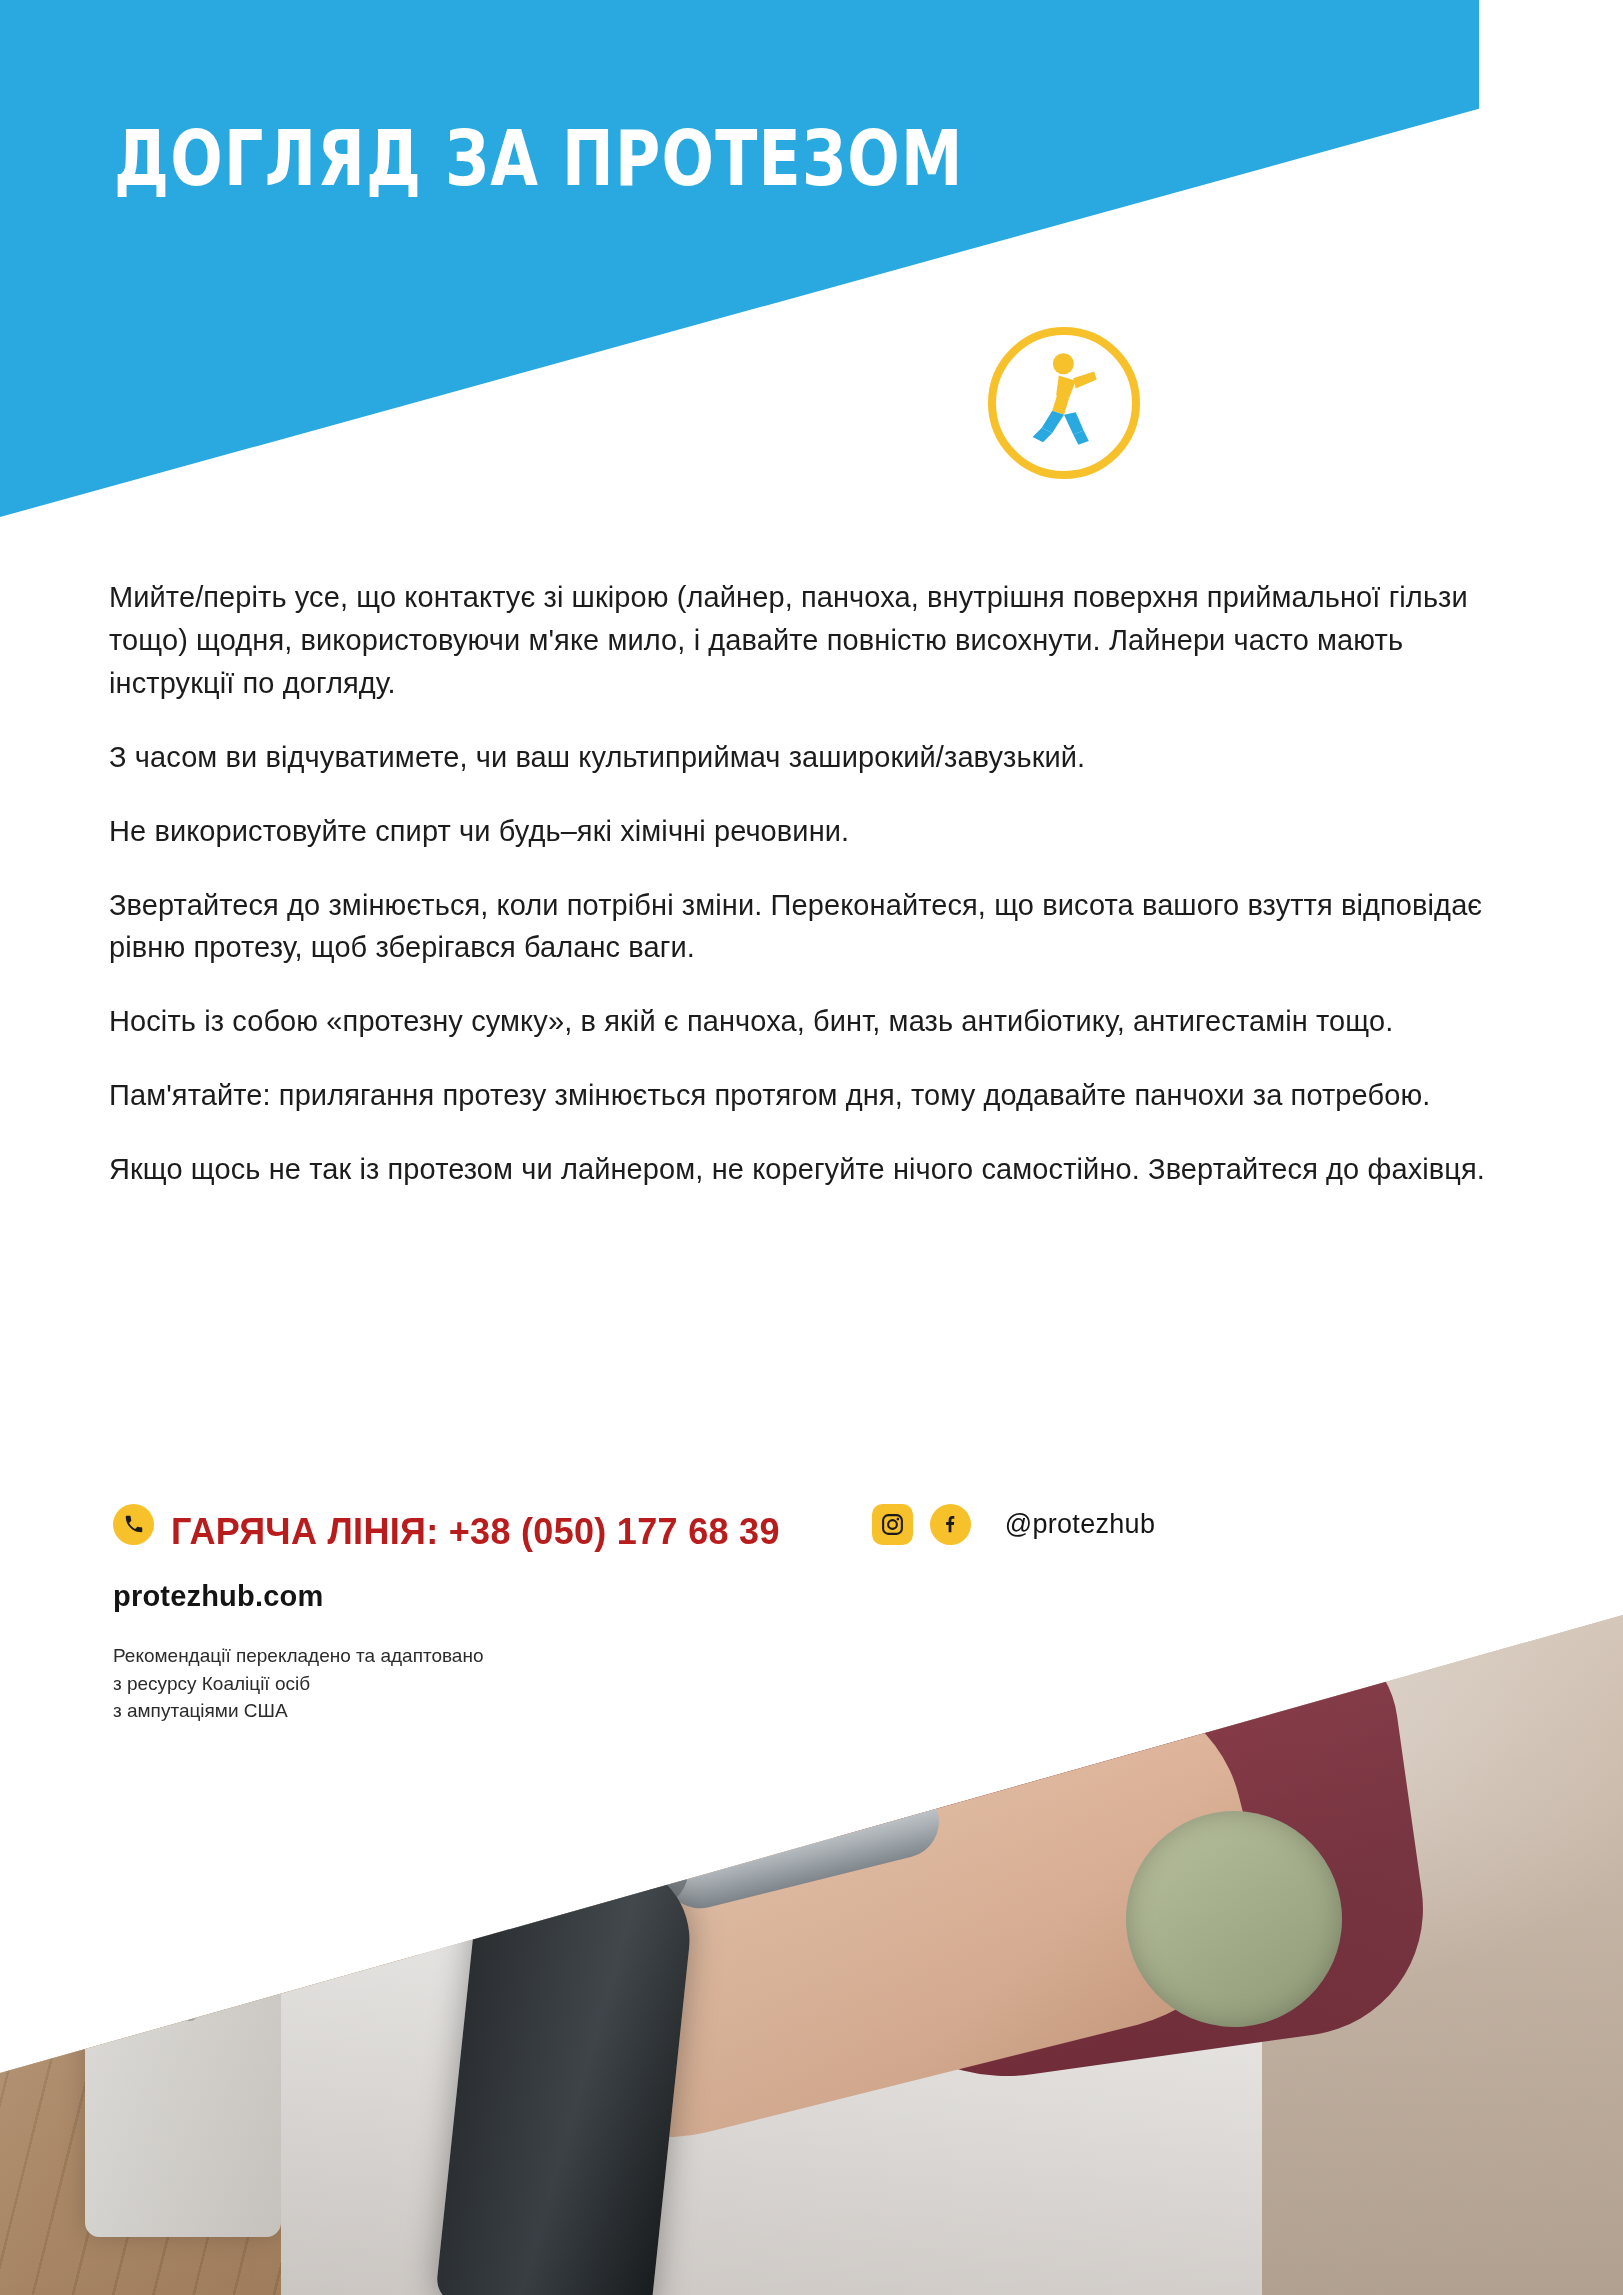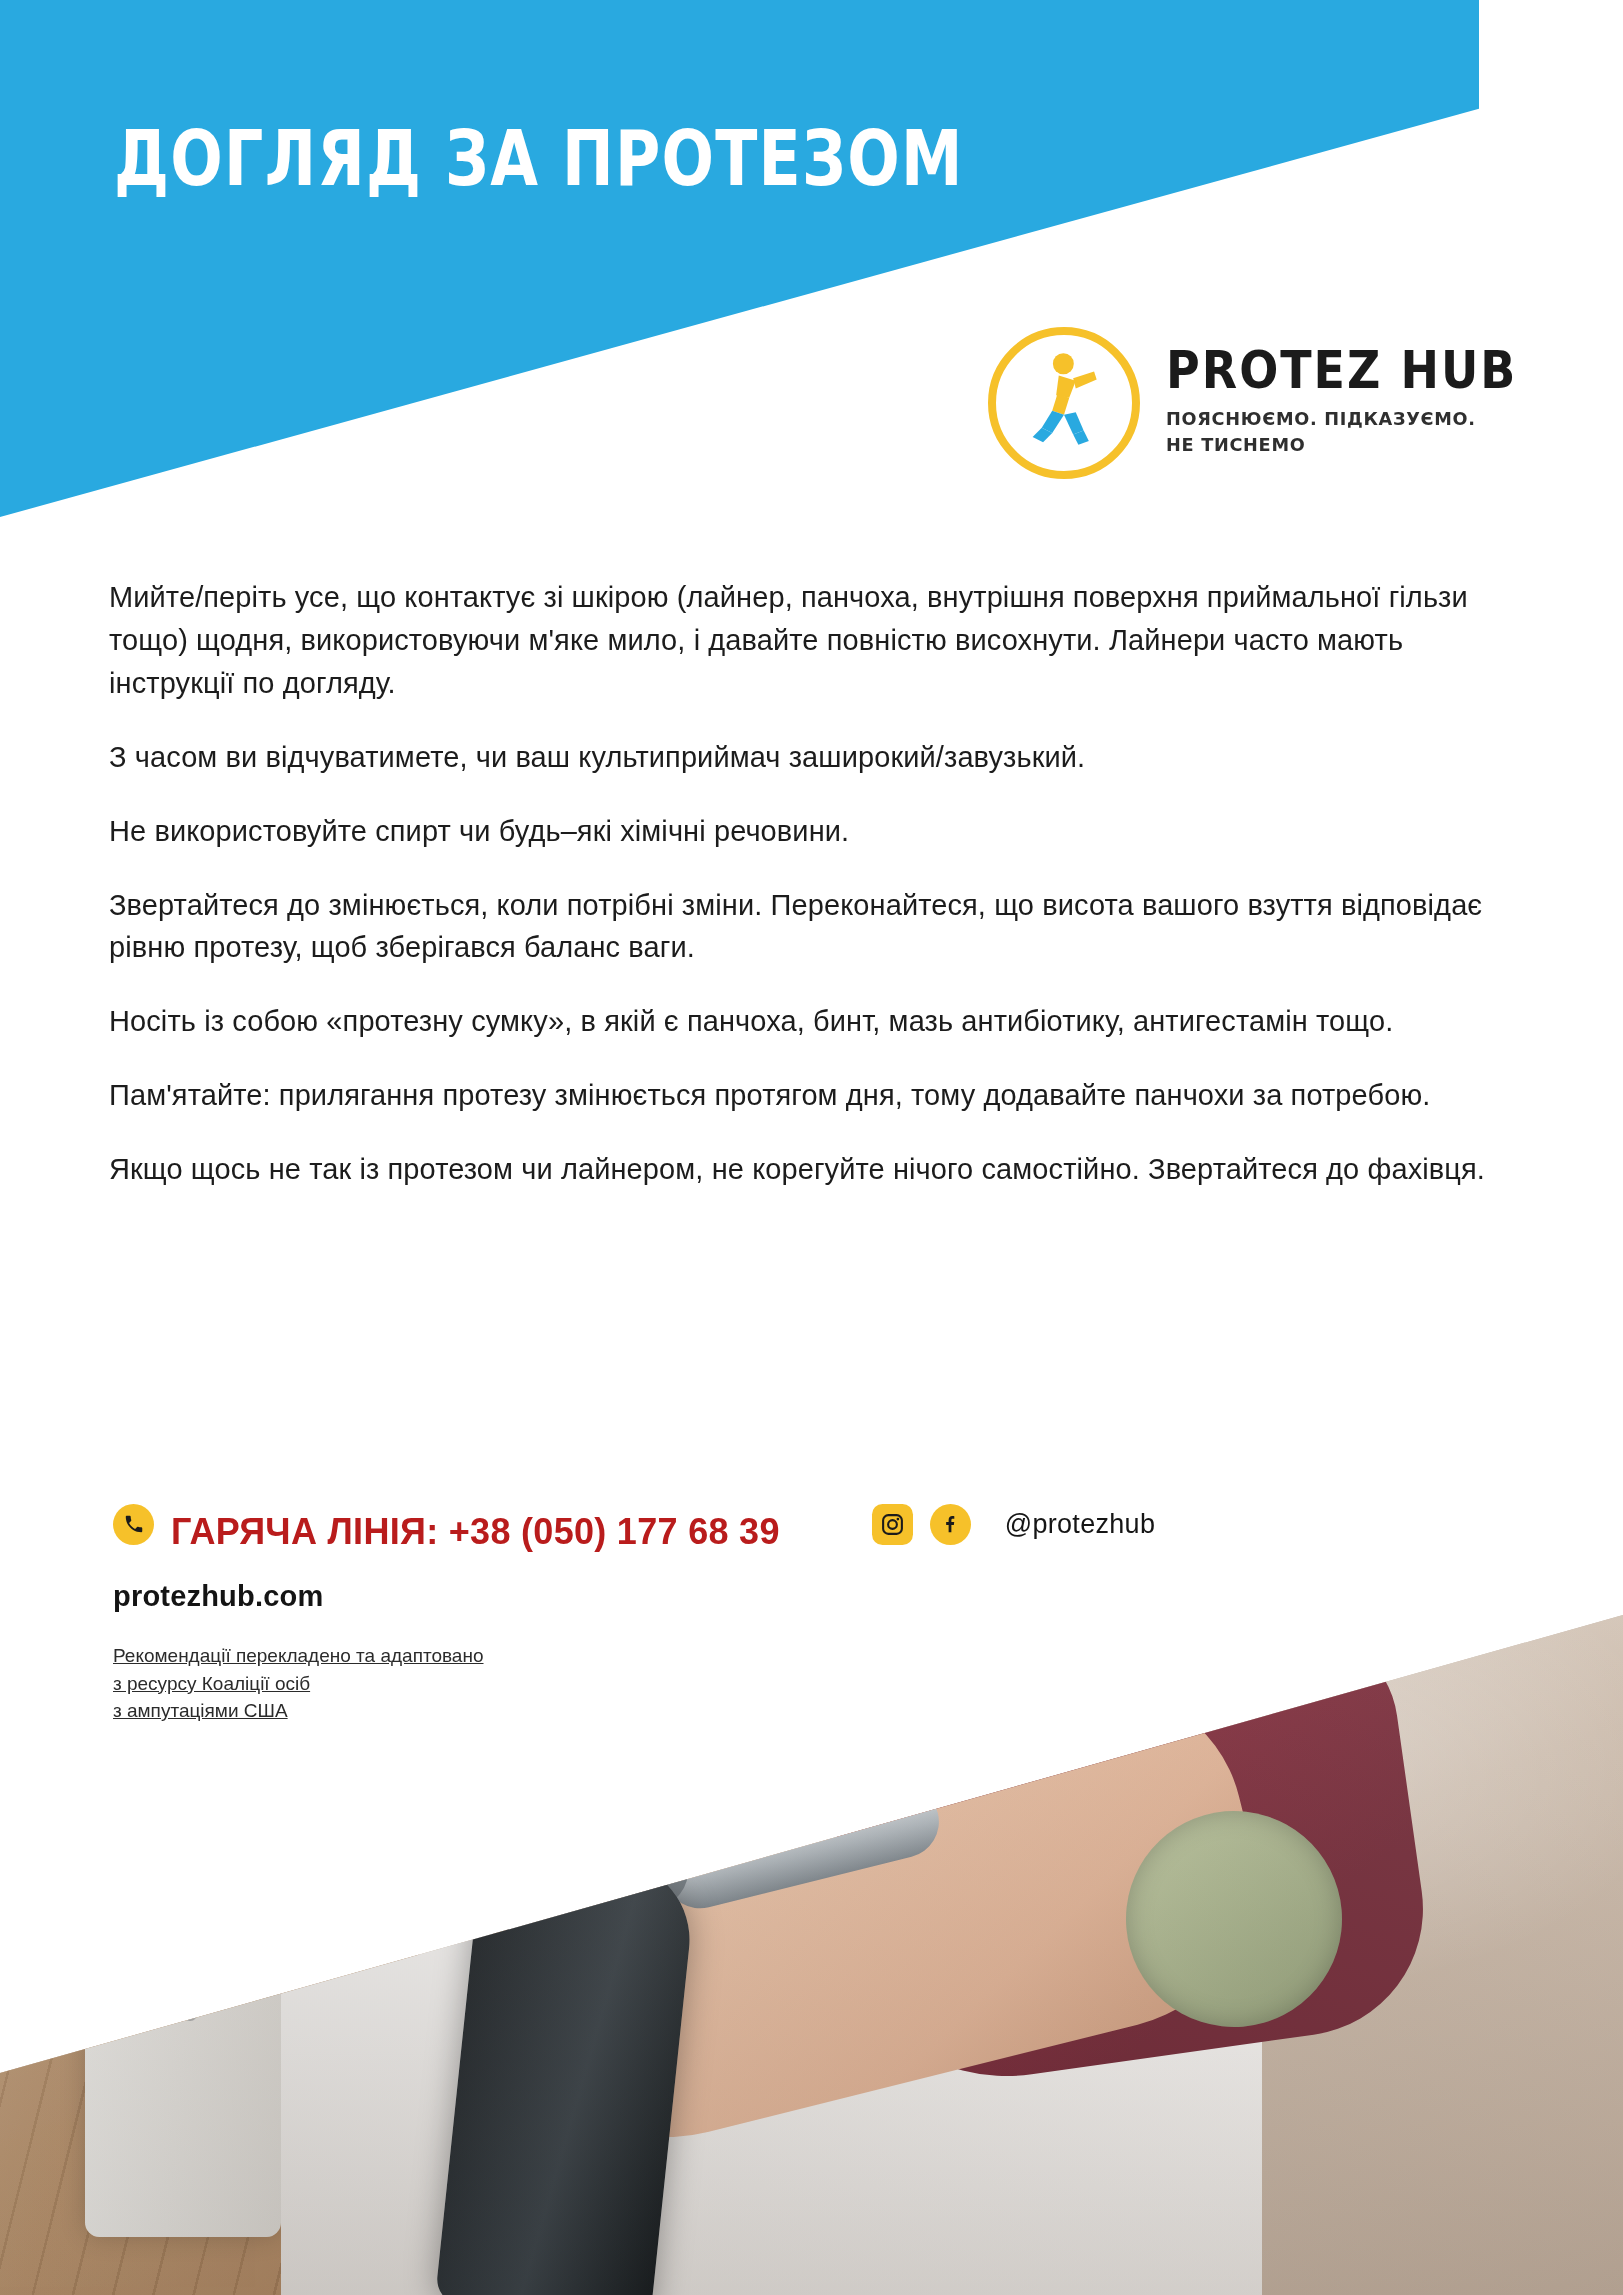--- a/index.html
+++ b/index.html
@@ -304,24 +304,20 @@
       <circle cx="103" cy="44" r="16" fill="#f6c12a"></circle>
       <path d="M96 62 L122 70 L112 96 L92 92 Z" fill="#f6c12a"></path>
       <path d="M118 66 L150 56 L154 68 L122 82 Z" fill="#f6c12a"></path>
       <path d="M94 90 L112 96 L104 122 L86 116 Z" fill="#f6c12a"></path>
       <path d="M86 116 L104 122 L86 150 L70 142 Z" fill="#29a9e0"></path>
       <path d="M70 142 L86 150 L72 164 L56 156 Z" fill="#29a9e0"></path>
       <path d="M104 122 L122 118 L134 146 L118 152 Z" fill="#29a9e0"></path>
       <path d="M118 152 L134 146 L142 162 L126 168 Z" fill="#29a9e0"></path>
     </svg>
   </div>
-  <div class="logo-text">
-    <div class="logo-name">PROTEZ HUB</div>
-    <div class="logo-tagline">ПОЯСНЮЄМО. ПІДКАЗУЄМО. НЕ ТИСНЕМО</div>
-  </div>
 </div>
 
 <div class="content">
   <p class="para">Мийте/періть усе, що контактує зі шкірою (лайнер, панчоха, внутрішня поверхня приймальної гільзи тощо) щодня, використовуючи м'яке мило, і давайте повністю висохнути. Лайнери часто мають інструкції по догляду.</p>
   <p class="para">З часом ви відчуватимете, чи ваш культиприймач заширокий/завузький.</p>
   <p class="para">Не використовуйте спирт чи будь–які хімічні речовини.</p>
   <p class="para">Звертайтеся до змінюється, коли потрібні зміни. Переконайтеся, що висота вашого взуття відповідає рівню протезу, щоб зберігався баланс ваги.</p>
   <p class="para">Носіть із собою «протезну сумку», в якій є панчоха, бинт, мазь антибіотику, антигестамін тощо.</p>
   <p class="para">Пам'ятайте: прилягання протезу змінюється протягом дня, тому додавайте панчохи за потребою.</p>
   <p class="para">Якщо щось не так із протезом чи лайнером, не корегуйте нічого самостійно. Звертайтеся до фахівця.</p>
@@ -346,21 +342,21 @@
   </span>
   <span class="circle-icon">
     <svg width="22" height="22" viewBox="0 0 24 24" aria-hidden="true">
       <path d="M13.5 21v-8h2.7l.4-3.1h-3.1V7.9c0-.9.3-1.5 1.6-1.5h1.6V3.6C16.4 3.5 15.5 3.4 14.5 3.4c-2.4 0-4 1.4-4 4.1v2.4H7.8V13h2.7v8h3z" fill="#1b1b1b"></path>
     </svg>
   </span>
   <span class="handle-text">@protezhub</span>
 </div>
 
 <div class="website">protezhub.com</div>
-<div class="credit" style="white-space: pre-line; text-decoration: underline;">Рекомендації перекладено та адаптовано
+<div class="credit" style="white-space: pre-line;">Рекомендації перекладено та адаптовано
 з ресурсу Коаліції  осіб
 з ампутаціями США</div>
 
 <div class="photo">
   <div class="photo-bg"></div>
   <div class="ph-wall"></div>
   <div class="ph-radiator">
       <span></span>
       <span></span>
     </div>

